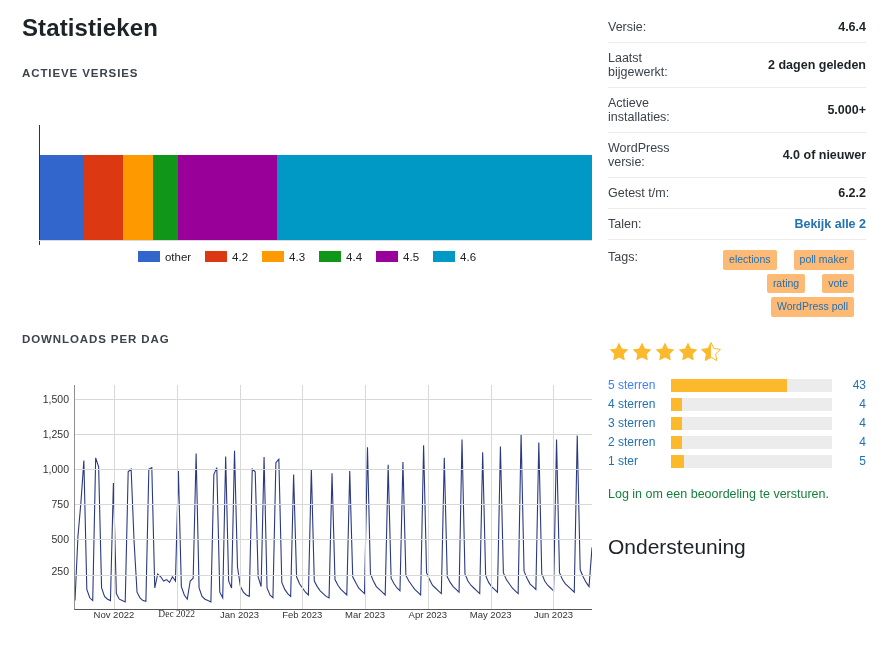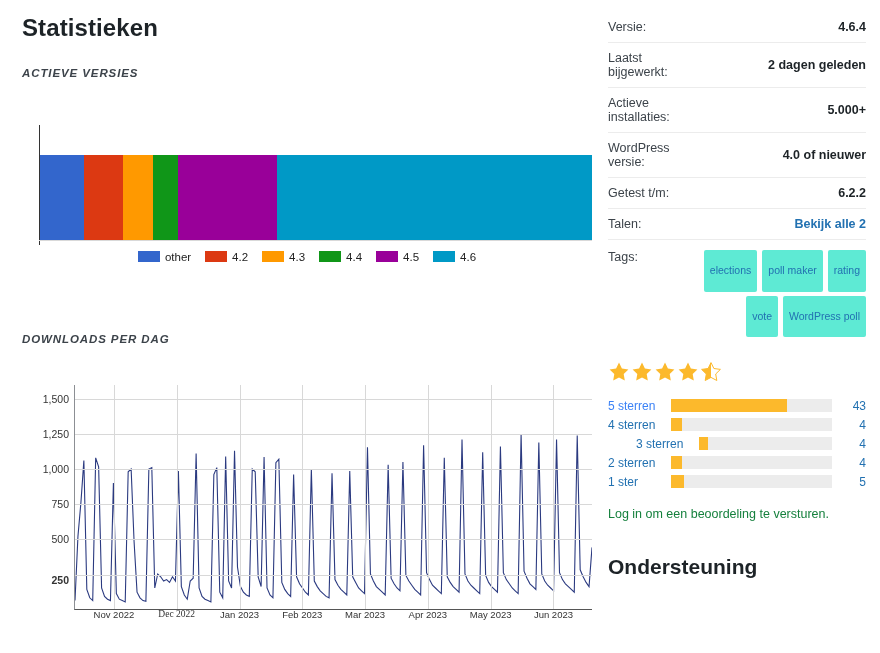--- a/index.html
+++ b/index.html
@@ -14,21 +14,21 @@
   .page { display: flex; width: 880px; height: 653px; }
 
   
   .left { width: 600px; padding: 14px 22px 0 22px; }
   .page-title {
     font-size: 24px; font-weight: 600; color: #1d2327;
     letter-spacing: .1px; margin: 0 0 24px 0; line-height: 1.2;
   }
   .sec-head {
     font-size: 11.5px; font-weight: 700; letter-spacing: .9px;
-    color: #3c434a; text-transform: uppercase; margin: 0; font-style: italic;
+    color: #3c434a; text-transform: uppercase; margin: 0;
   }
 
   
   .versions-wrap { margin-top: 46px; position: relative; height: 170px; }
   .vaxis { position:absolute; left:17px; top:0; width:1px; height:120px; background:#333; }
   .vbar { position:absolute; left:18px; top:30px; height:85px; width:552px; display:flex; }
   .vseg { height:100%; }
   .vbase { position:absolute; left:17px; top:115px; width:553px; height:1px; background:#d9d9d9; }
   .legend {
     position:absolute; top:126px; left:0; width:570px;
@@ -60,41 +60,41 @@
   
   .right { width: 280px; padding: 12px 14px 0 8px; }
   .meta { width:100%; border-collapse:collapse; }
   .meta tr { border-bottom:1px solid #ececec; }
   .meta td { padding:8px 0 8px 0; font-size:12.5px; vertical-align:middle; }
   .meta td.k { color:#3c434a; }
   .meta td.v { text-align:right; font-weight:700; color:#1d2327; }
   .meta td.v a { color:#2271b1; text-decoration:none; font-weight:700; }
   .tags-cell { text-align:right; padding-bottom:12px !important; }
   .tag {
-    display:inline-block; background:#5eead4; color:#50575e;
-    font-size:10.5px; padding:14px 6px; margin:2px 0 2px 5px;
+    display:inline-block; background:#fdba74; color:#50575e;
+    font-size:10.5px; padding:3px 6px; margin:2px 12px 2px 5px;
     border-radius:2px; line-height:1.3; white-space:nowrap;
   }
 
   .rat-head {
     display:flex; align-items:baseline; justify-content:space-between;
     margin-top:34px;
   }
   .rat-title { font-size:21px; font-weight:600; color:#1d2327; }
   .rat-all { font-size:12.5px; color:#2271b1; text-decoration:none; white-space:nowrap; }
   .stars { margin-top:10px; display:flex; gap:1px; }
   .stars svg { display:block; }
   .bars { margin-top:14px; }
   .brow { display:flex; align-items:center; height:19px; font-size:12px; color:#2271b1; }
   .blabel { width:63px; white-space:nowrap; }
   .btrack { flex:1; height:13px; background:#ececec; position:relative; }
   .bfill { position:absolute; left:0; top:0; bottom:0; background:#fcb92c; }
   .bcount { width:34px; text-align:right; padding-left:10px; color:#2271b1; }
   .login-note { margin-top:16px; font-size:12.5px; color:#15803d; }
-  .sup-title { margin-top:34px; font-size:21px; font-weight:700; color:#1d2327; }
+  .sup-title { margin-top:34px; font-size:21px; font-weight:400; color:#1d2327; }
 </style>
 </head>
 <body>
 
 <div class="page">
 
   <div class="left">
 
     <h1 class="page-title">Statistieken</h1>
 
@@ -140,21 +140,21 @@
     </div>
 
     <h2 class="sec-head dl-head">DOWNLOADS PER DAG</h2>
 
     <div class="dl-chart">
       <div class="plot" id="plot">
         <svg class="spark" id="spark" viewBox="0 0 518 225" preserveAspectRatio="none">
             <path d="M0.00 216.56 L2.96 151.88 L5.92 118.13 L8.88 75.94 L11.84 205.31 L14.80 213.75 L17.76 216.56 L20.72 73.13 L23.68 82.27 L26.64 203.91 L29.60 212.34 L32.56 215.16 L35.52 216.56 L38.48 98.44 L41.44 209.53 L44.40 215.16 L47.36 216.56 L50.32 217.97 L53.28 87.19 L56.24 84.38 L59.20 157.50 L62.16 208.13 L65.12 213.75 L68.08 216.56 L71.04 217.27 L74.00 84.38 L76.96 82.97 L79.92 203.91 L82.88 189.84 L85.84 192.66 L88.80 196.88 L91.76 195.47 L94.72 198.28 L97.68 192.66 L100.64 196.88 L103.60 86.48 L106.56 202.50 L109.52 210.94 L112.48 215.16 L115.44 196.88 L118.40 194.06 L121.36 68.91 L124.32 203.91 L127.28 212.34 L130.24 215.16 L133.20 216.56 L136.16 217.97 L139.12 90.00 L142.08 82.97 L145.04 208.13 L148.00 213.75 L150.96 71.72 L153.92 196.88 L156.88 203.91 L159.84 66.09 L162.80 182.81 L165.76 202.50 L168.72 208.13 L171.68 210.94 L174.64 212.34 L177.60 84.38 L180.56 87.19 L183.52 192.66 L186.48 202.50 L189.44 72.42 L192.40 203.91 L195.36 210.94 L198.32 213.75 L201.28 78.05 L204.24 74.53 L207.20 198.28 L210.16 205.31 L213.12 209.53 L216.08 212.34 L219.04 90.00 L222.00 192.66 L224.96 199.69 L227.92 203.91 L230.88 208.13 L233.84 210.94 L236.80 84.38 L239.76 196.88 L242.72 202.50 L245.68 206.72 L248.64 209.53 L251.60 212.34 L254.56 213.75 L257.52 88.59 L260.48 195.47 L263.44 201.09 L266.40 205.31 L269.36 208.13 L272.32 210.94 L275.28 86.48 L278.24 192.66 L281.20 198.28 L284.16 203.91 L287.12 206.72 L290.08 209.53 L293.04 62.58 L296.00 189.84 L298.96 196.88 L301.92 202.50 L304.88 205.31 L307.84 208.13 L310.80 210.94 L313.76 80.16 L316.72 194.06 L319.68 199.69 L322.64 203.91 L325.60 206.72 L328.56 77.34 L331.52 191.25 L334.48 196.88 L337.44 201.09 L340.40 205.31 L343.36 208.13 L346.32 210.94 L349.28 60.47 L352.24 188.44 L355.20 195.47 L358.16 201.09 L361.12 203.91 L364.08 206.72 L367.04 209.53 L370.00 73.13 L372.96 192.66 L375.92 198.28 L378.88 202.50 L381.84 205.31 L384.80 208.13 L387.76 54.84 L390.72 189.84 L393.68 196.88 L396.64 201.09 L399.60 203.91 L402.56 206.72 L405.52 209.53 L408.48 67.50 L411.44 191.25 L414.40 198.28 L417.36 202.50 L420.32 205.31 L423.28 208.13 L426.24 61.88 L429.20 188.44 L432.16 195.47 L435.12 199.69 L438.08 203.91 L441.04 206.72 L444.00 209.53 L446.96 49.22 L449.92 187.03 L452.88 194.06 L455.84 199.69 L458.80 202.50 L461.76 205.31 L464.72 57.66 L467.68 189.84 L470.64 196.88 L473.60 201.09 L476.56 203.91 L479.52 206.72 L482.48 54.84 L485.44 188.44 L488.40 195.47 L491.36 199.69 L494.32 202.50 L497.28 205.31 L500.24 208.13 L503.20 50.63 L506.16 185.63 L509.12 192.66 L512.08 198.28 L515.04 202.50 L518.00 163.13 " fill="none" stroke="#2b3a80" stroke-width="1.1" vector-effect="non-scaling-stroke"></path>
           </svg>
       <div class="gl-h" style="top: 189.844px;"></div>
-          <div class="ytick" style="top: 195px; font-weight: bold;">250</div>
+          <div class="ytick" style="top: 186px;">250</div>
           <div class="gl-h" style="top: 154.688px;"></div>
           <div class="ytick" style="top: 154.688px;">500</div>
           <div class="gl-h" style="top: 119.531px;"></div>
           <div class="ytick" style="top: 119.531px;">750</div>
           <div class="gl-h" style="top: 84.375px;"></div>
           <div class="ytick" style="top: 84.375px;">1,000</div>
           <div class="gl-h" style="top: 49.2188px;"></div>
           <div class="ytick" style="top: 49.2188px;">1,250</div>
           <div class="gl-h" style="top: 14.0625px;"></div>
           <div class="ytick" style="top: 14.0625px;">1,500</div>
@@ -258,21 +258,21 @@
           <a class="bcount" href="#" style="text-decoration: none;">43</a>
         </div>
         <div class="brow">
           <a class="blabel" href="#" style="text-decoration: none; color: rgb(34, 113, 177);">4 sterren</a>
           <div class="btrack">
             <div class="bfill" style="width: 6.7%;"></div>
           </div>
           <a class="bcount" href="#" style="text-decoration: none;">4</a>
         </div>
         <div class="brow">
-          <a class="blabel" href="#" style="text-decoration: none; color: rgb(34, 113, 177); margin-left: 28px;">3 sterren</a>
+          <a class="blabel" href="#" style="text-decoration: none; color: rgb(34, 113, 177);">3 sterren</a>
           <div class="btrack">
             <div class="bfill" style="width: 6.7%;"></div>
           </div>
           <a class="bcount" href="#" style="text-decoration: none;">4</a>
         </div>
         <div class="brow">
           <a class="blabel" href="#" style="text-decoration: none; color: rgb(34, 113, 177);">2 sterren</a>
           <div class="btrack">
             <div class="bfill" style="width: 6.7%;"></div>
           </div>

